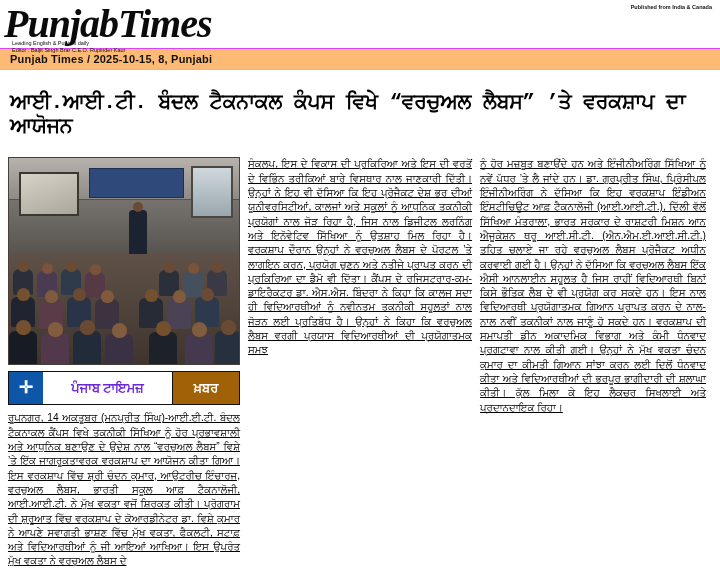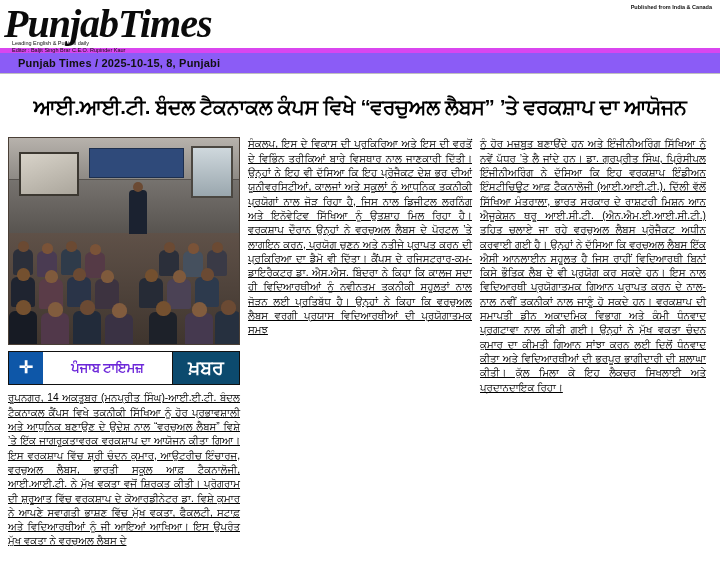--- a/index.html
+++ b/index.html
@@ -47,38 +47,37 @@
     text-align: right;
     font-size: 5.5px;
     line-height: 7.5px;
     color: #111;
     width: 320px;
   }
   .masthead-right .line1 { font-weight: bold; }
 
   
   .breadcrumb {
-    border-top: 5px solid #d946ef;
+    border-top: 1px solid #d946ef;
     border-bottom: 1px solid #bfbfbf;
-    padding: 4px 10px 4px 18px;
+    padding: 4px 10px 4px 10px;
     font-size: 11px;
     font-weight: bold;
     color: #111;
-    background: #8b5cf6;
+    background: #fdba74;
     letter-spacing: 0.2px;
   }
 
   
   .headline {
     padding: 7px 10px 5px 10px;
-    font-family: Liberation Sans, sans-serif;
+    font-family: Liberation Mono, monospace;
     font-weight: bold;
     font-size: 20.5px;
     line-height: 24px;
-    text-align: center;
     letter-spacing: -0.3px;
     color: #000;
   }
 
   
   .content {
     position: relative;
     padding: 0 8px 0 8px;
     display: flex;
     gap: 8px;
@@ -174,26 +173,26 @@
     flex: 1;
     display: flex; align-items: center; justify-content: center;
     font-family: "Liberation Serif", serif;
     font-weight: bold;
     font-size: 13px;
     color: #6d28d9;
     border-right: 1px solid #111;
   }
   .logobar .tag {
     width: 66px;
-    background: #0c4a6e;
+    background: #a16207;
     color: #fff;
     display: flex; align-items: center; justify-content: center;
     font-family: "Liberation Serif", serif;
     font-weight: bold;
-    font-size: 19px;
+    font-size: 13px;
   }
 </style>
 </head>
 <body>
 
 <header class="masthead">
   <div class="masthead-title">PunjabTimes</div>
   <div class="masthead-sub">
     <div>Leading English &amp; Punjabi daily</div>
     <div>Editor : Baljit Singh Brar   C.E.O. Rupinder Kaur</div>

